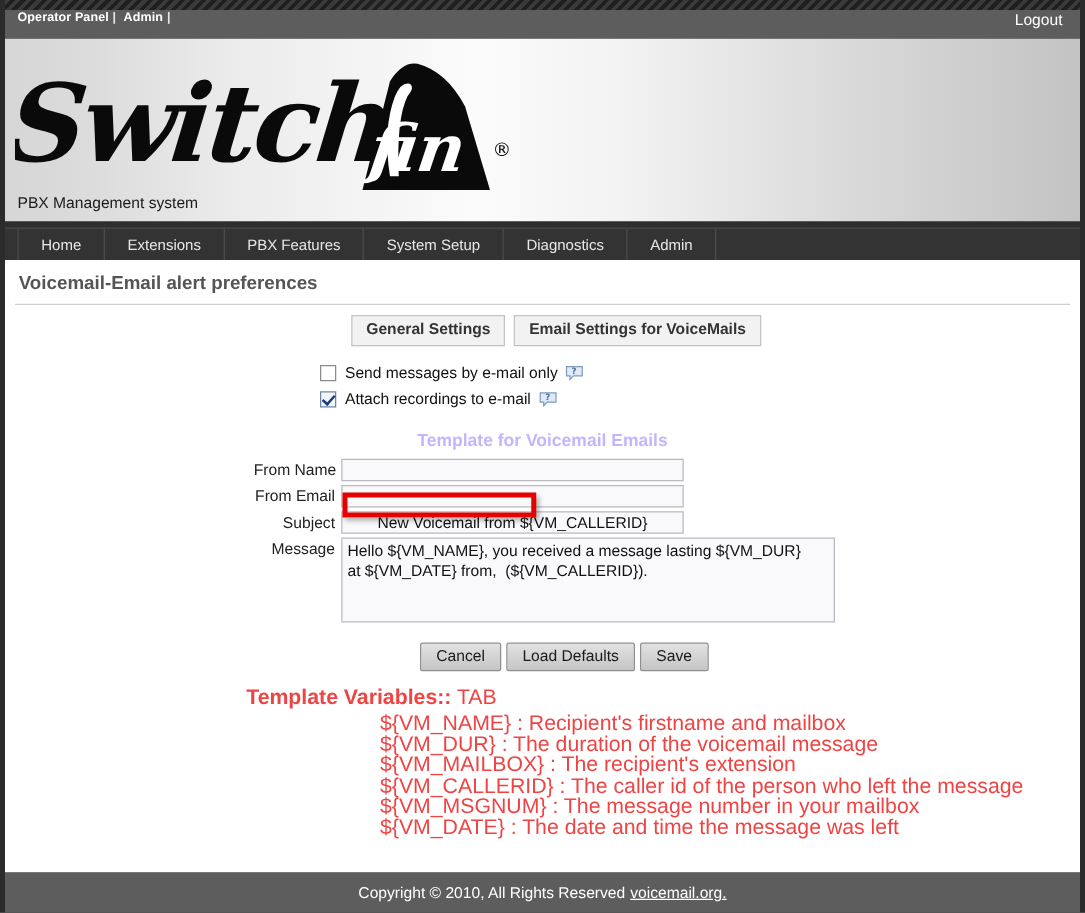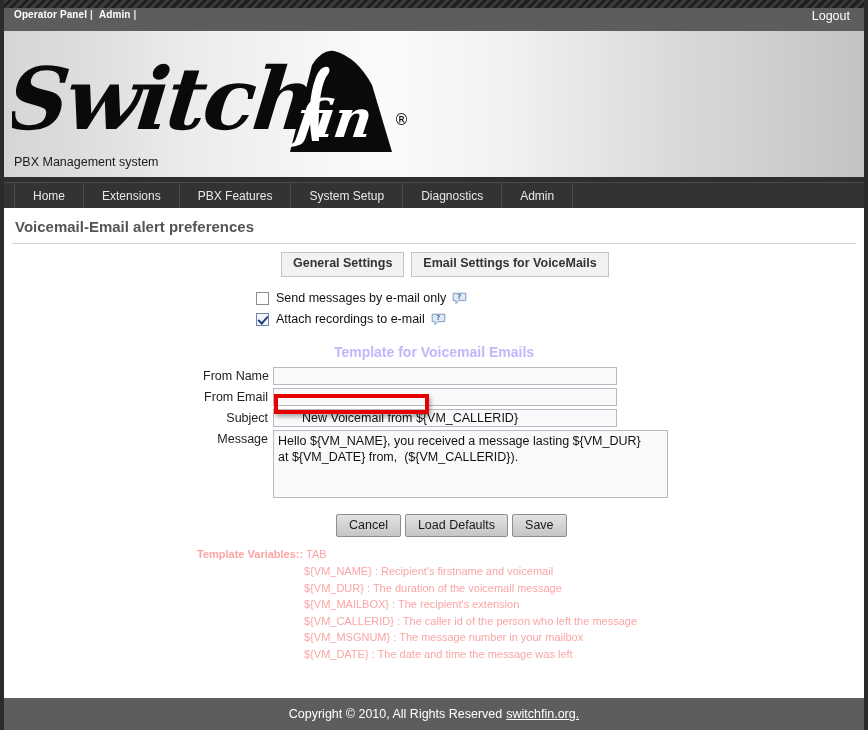--- a/index.html
+++ b/index.html
@@ -239,21 +239,21 @@
     resize: none;
     outline: none;
     line-height: 1.25;
   }
 
   .row-fromname  { left: 199px; top: 0px; }
   .row-fromemail { left: 199px; top: 21px; }
   .row-subject   { left: 199px; top: 42px; justify-content: center; }
   .row-message   { left: 199px; top: 63px; }
 
-  .w-input { width: 344px; padding-left: 28px; }
+  .w-input { width: 274px; padding-left: 28px; }
 
   
   .redbox {
     position: absolute;
     left: 270px; top: 394px;
     width: 155px; height: 20px;
     border: 4px solid #e60000;
     background: transparent;
     box-shadow: 2px 3px 4px rgba(0,0,0,0.30);
     pointer-events: none;
@@ -276,22 +276,22 @@
     border-radius: 2px;
     padding: 3px 12px 4px 12px;
     cursor: pointer;
     line-height: 1.15;
   }
 
   
   .vars {
     position: absolute;
     left: 193px; top: 548px;
-    font-size: 11px;
-    color: #fca5a5;
+    font-size: 17px;
+    color: #ef4444;
   }
   .vars-head { font-weight: bold; }
   .vars-head .tabword { font-weight: normal; }
   .vars ul {
     list-style: none;
     margin: 3px 0 0 0;
     padding: 0 0 0 107px;
   }
   .vars li { line-height: 16.5px; white-space: nowrap; }
 
@@ -416,27 +416,27 @@
 
   <div class="btnrow">
     <button class="abtn">Cancel</button>
     <button class="abtn">Load Defaults</button>
     <button class="abtn">Save</button>
   </div>
 
   <div class="vars">
     <div class="vars-head"><span>Template Variables::</span><span class="tabword"> TAB</span></div>
     <ul>
-      <li>${VM_NAME} : Recipient's firstname and voicemail</li>
+      <li>${VM_NAME} : Recipient's firstname and mailbox</li>
       <li>${VM_DUR} : The duration of the voicemail message</li>
       <li>${VM_MAILBOX} : The recipient's extension</li>
       <li>${VM_CALLERID} : The caller id of the person who left the message</li>
       <li>${VM_MSGNUM} : The message number in your mailbox</li>
       <li>${VM_DATE} : The date and time the message was left</li>
     </ul>
   </div>
 
   <div class="footer">
     <span>Copyright © 2010, All Rights Reserved</span>
-      <a href="#">switchfin.org.</a>
+      <a href="#">voicemail.org.</a>
   </div>
 
 </div>
 
 </body></html>

